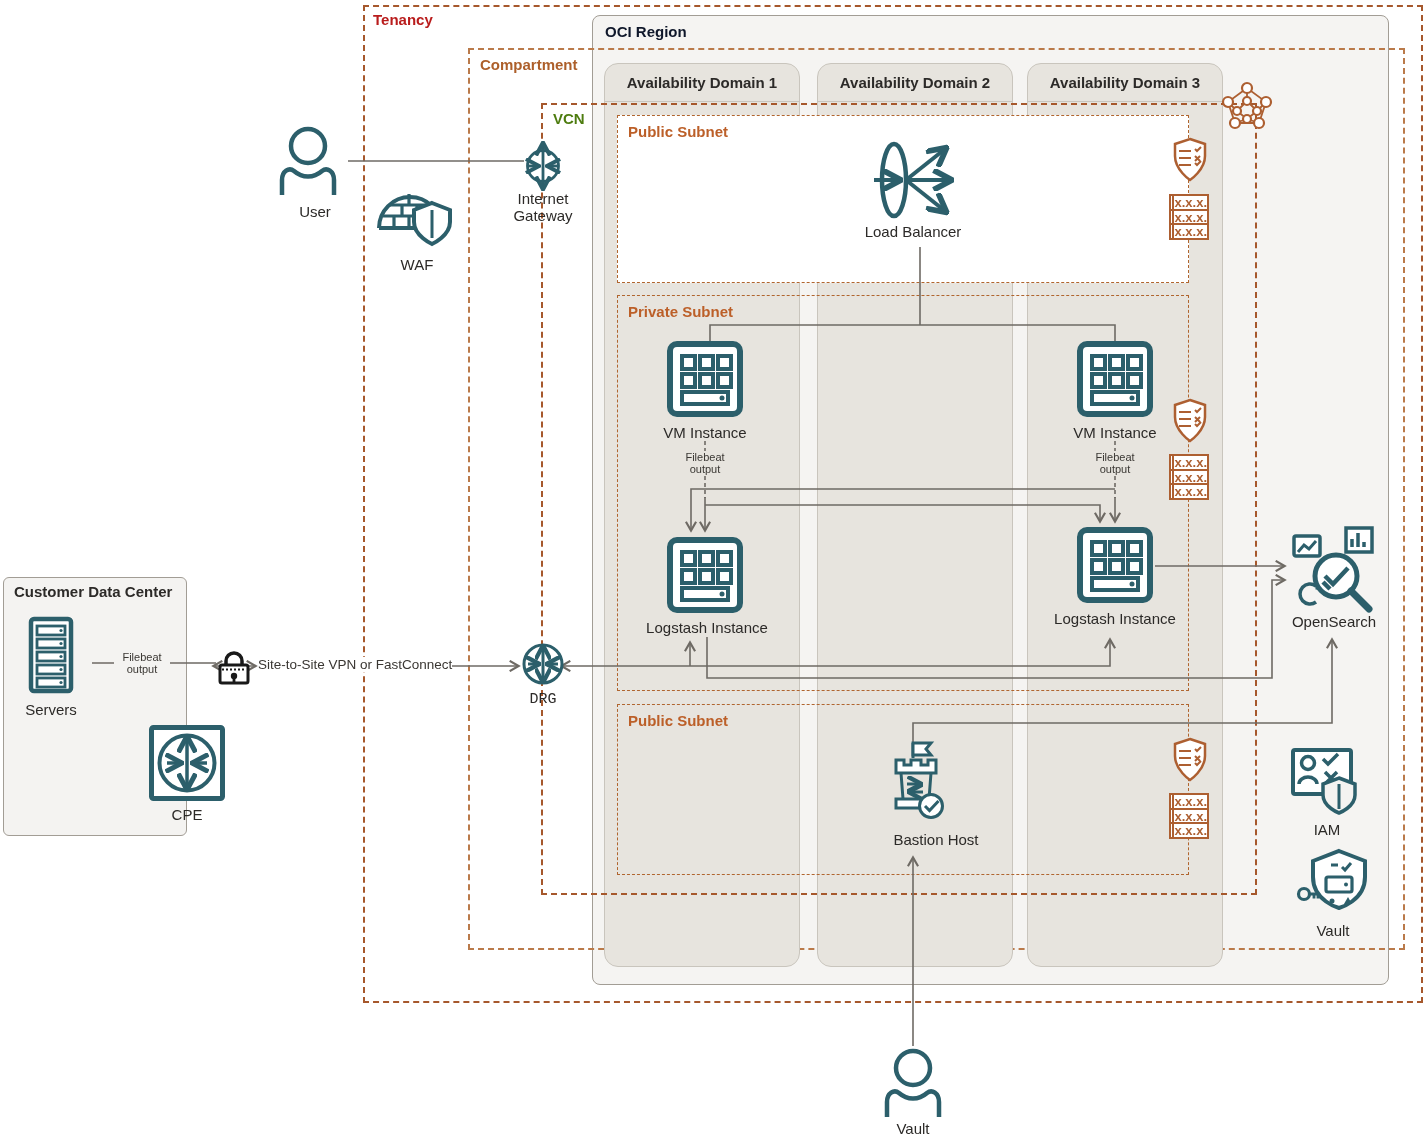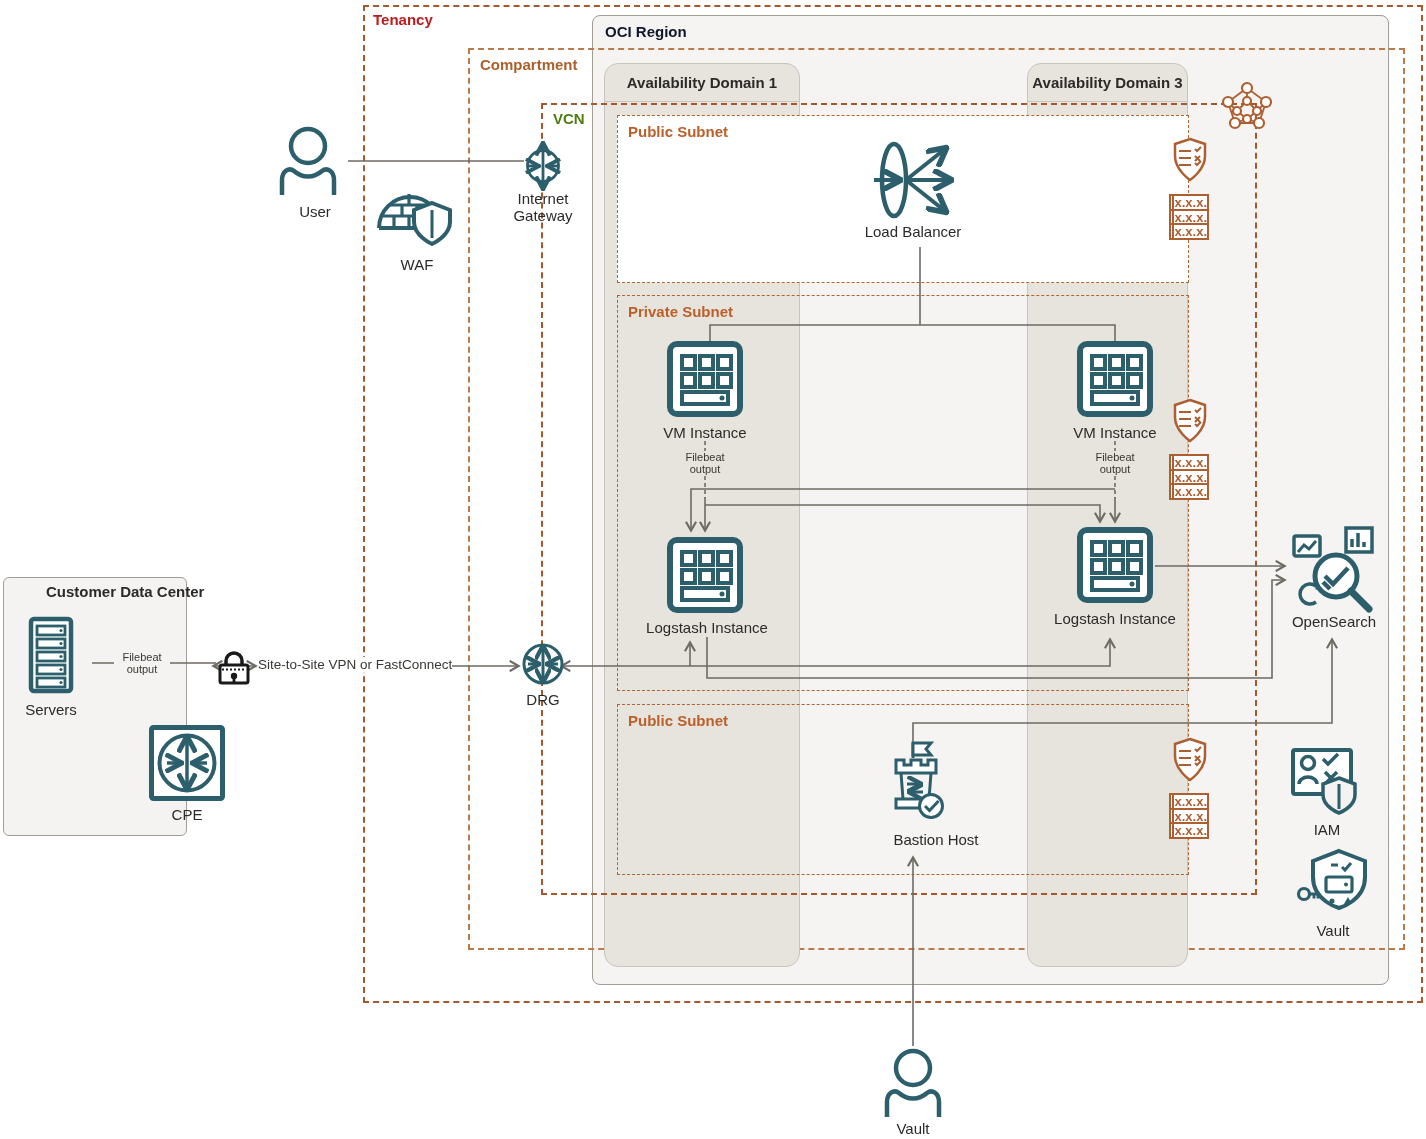--- a/index.html
+++ b/index.html
@@ -48,40 +48,43 @@
     <div class="container-label" style="position:absolute;left:12px;top:7px;color:#0f172a;">OCI Region</div>
   </div>
 
   <div class="abs compartment" style="left:468px;top:48px;width:937px;height:902px;">
     <div class="container-label" style="position:absolute;left:10px;top:6px;color:#ad5f2a;">Compartment</div>
   </div>
 
   <div class="abs adcol" style="left:604px;top:63px;width:196px;height:904px;">
     <div class="adhead">Availability Domain 1</div>
   </div>
-  <div class="abs adcol" style="left:1027px;top:63px;width:161px;height:904px;">
+  <div class="abs adcol" style="left:817px;top:63px;width:196px;height:904px;">
+    <div class="adhead">Availability Domain 2</div>
+  </div>
+  <div class="abs adcol" style="left:1027px;top:63px;width:196px;height:904px;">
     <div class="adhead">Availability Domain 3</div>
   </div>
 
   <div class="abs vcn" style="left:541px;top:103px;width:716px;height:792px;">
     <div class="container-label" style="position:absolute;left:10px;top:5px;color:#4d7c0f;">VCN</div>
   </div>
 
   <div class="abs subnet" style="left:617px;top:115px;width:572px;height:168px;background:#ffffff;">
     <div class="subnet-label">Public Subnet</div>
   </div>
   <div class="abs subnet" style="left:617px;top:295px;width:572px;height:396px;">
     <div class="subnet-label">Private Subnet</div>
   </div>
   <div class="abs subnet" style="left:617px;top:704px;width:572px;height:171px;">
     <div class="subnet-label">Public Subnet</div>
   </div>
 
   <div class="abs cdc" style="left:3px;top:577px;width:184px;height:259px;">
-    <div class="container-label" style="position:absolute;left:10px;top:5px;color:#2c2a28;margin-left:32px;">Customer Data Center</div>
+    <div class="container-label" style="position:absolute;left:10px;top:5px;color:#2c2a28;">Customer Data Center</div>
   </div>
 
   <svg class="abs" style="left:0;top:0;" width="1426" height="1139">
     <g fill="none" stroke="#6e6a64" stroke-width="1.6">
 
       <path d="M348,161 H524"></path>
 
       <path d="M92,663 H119 M167,663 H216"></path>
 
       <path d="M214,666 H255" marker-start="url(#aG)" marker-end="url(#aG)"></path>
@@ -403,17 +406,17 @@
   <div class="lbl-sm" style="left:1115px;top:451px;background:#e7e4de;">Filebeat output</div>
   <div class="lbl" style="left:707px;top:619px;">Logstash Instance</div>
   <div class="lbl" style="left:1115px;top:610px;">Logstash Instance</div>
   <div class="lbl" style="left:916px;top:831px;margin-left:20px;">Bastion Host</div>
   <div class="lbl" style="left:1334px;top:613px;">OpenSearch</div>
   <div class="lbl" style="left:1327px;top:821px;">IAM</div>
   <div class="lbl" style="left:1333px;top:922px;">Vault</div>
   <div class="lbl" style="left:913px;top:1120px;">Vault</div>
   <div class="lbl" style="left:51px;top:701px;">Servers</div>
   <div class="lbl" style="left:187px;top:806px;">CPE</div>
-  <div class="lbl" style="left:543px;top:691px;">DRG</div>
+  <div class="lbl" style="left:543px;top:691px;font-family:Liberation Mono, monospace;">DRG</div>
   <div class="lbl-sm" style="left:142px;top:651px;background:#f4f3f1;">Filebeat output</div>
   <div class="abs" style="left:258px;top:657px;font-size:13.5px;color:#3a3733;background:#ffffff;white-space:nowrap;">Site-to-Site VPN or FastConnect</div>
 
 </div>
 
 </body></html>

